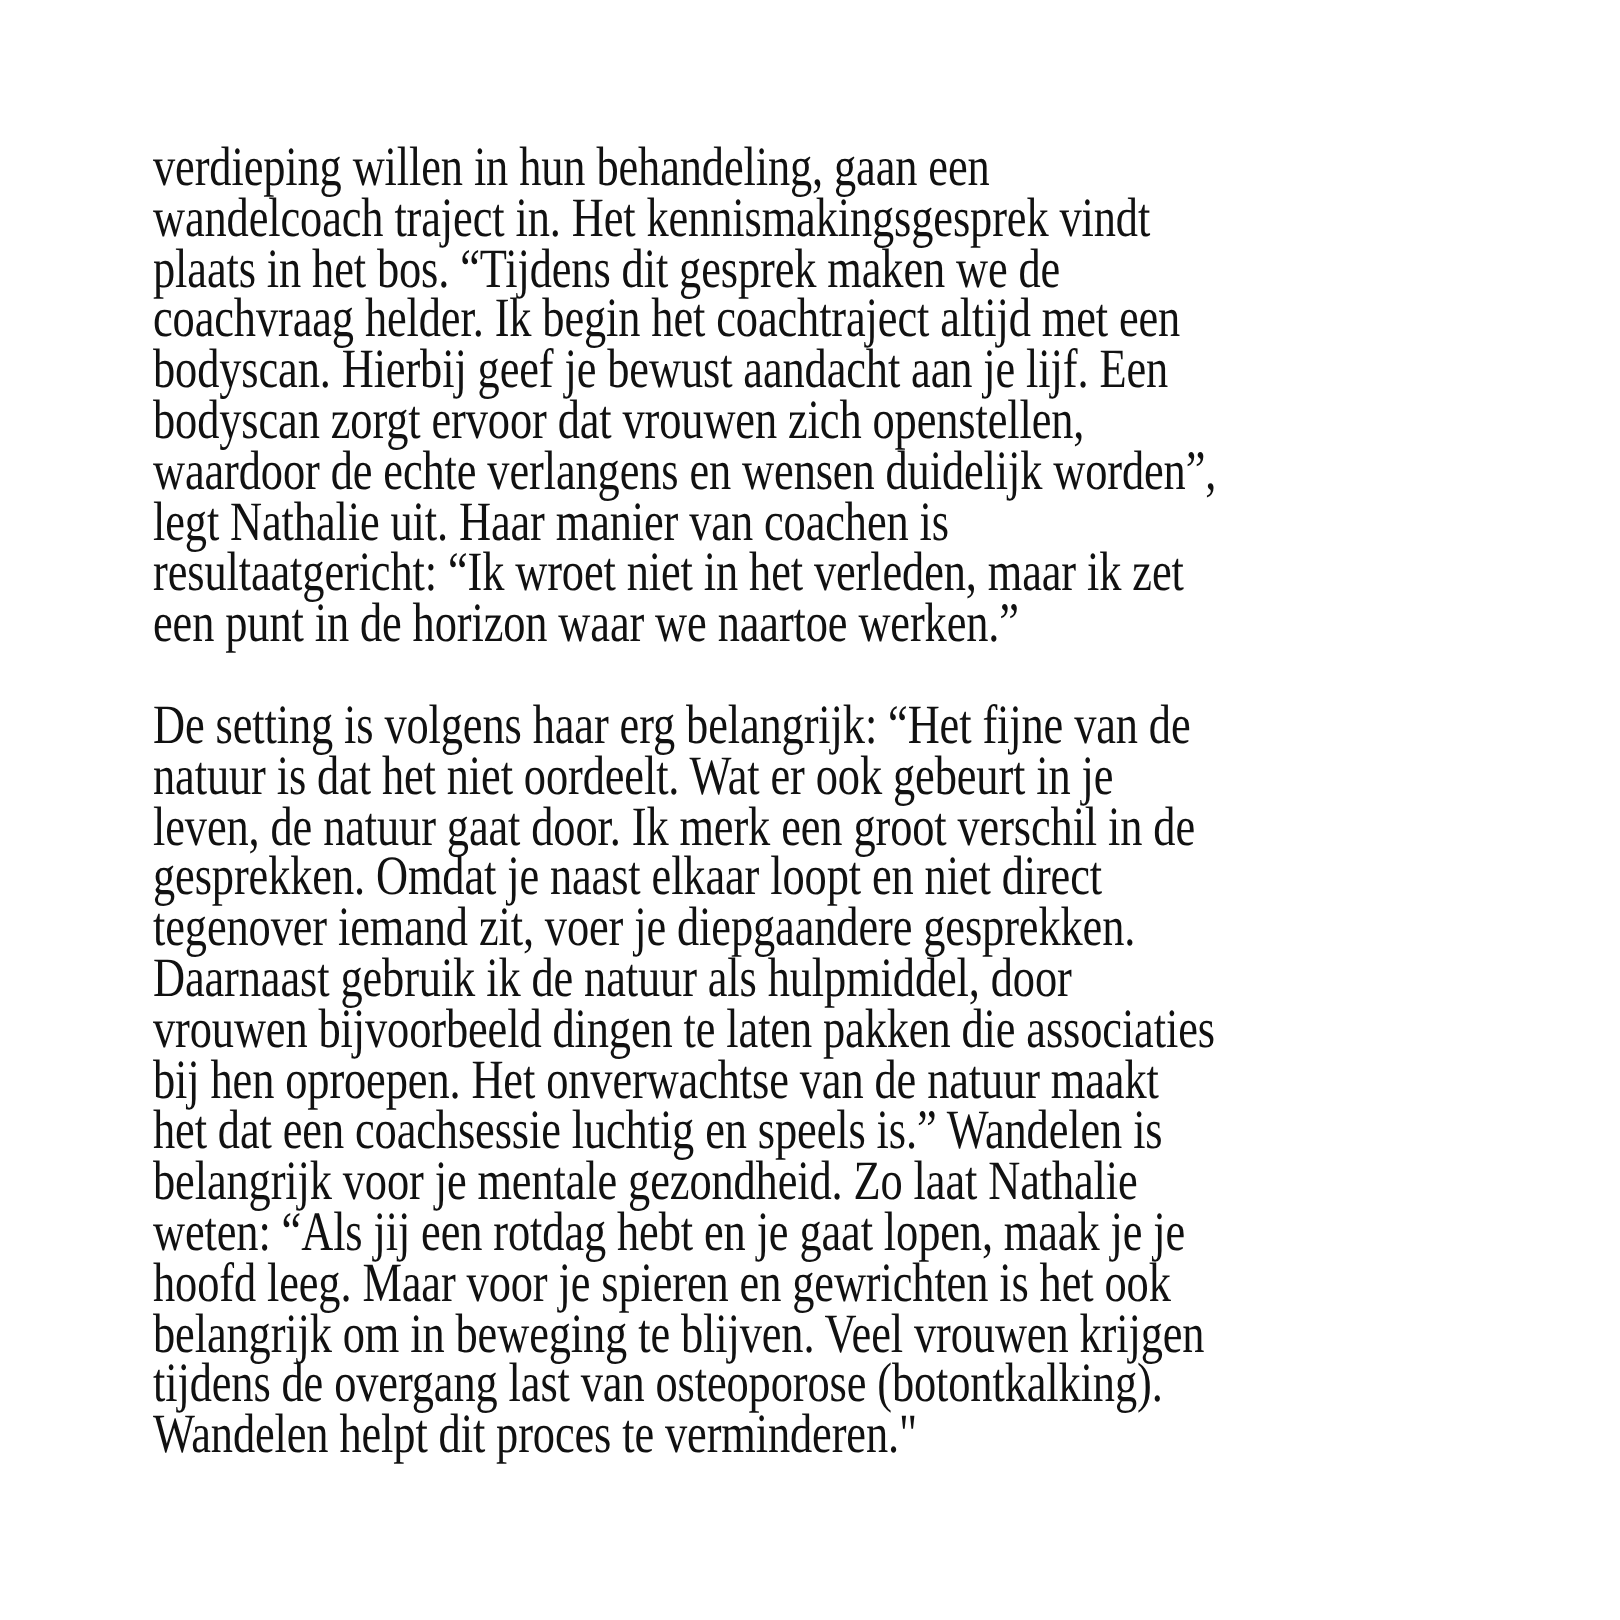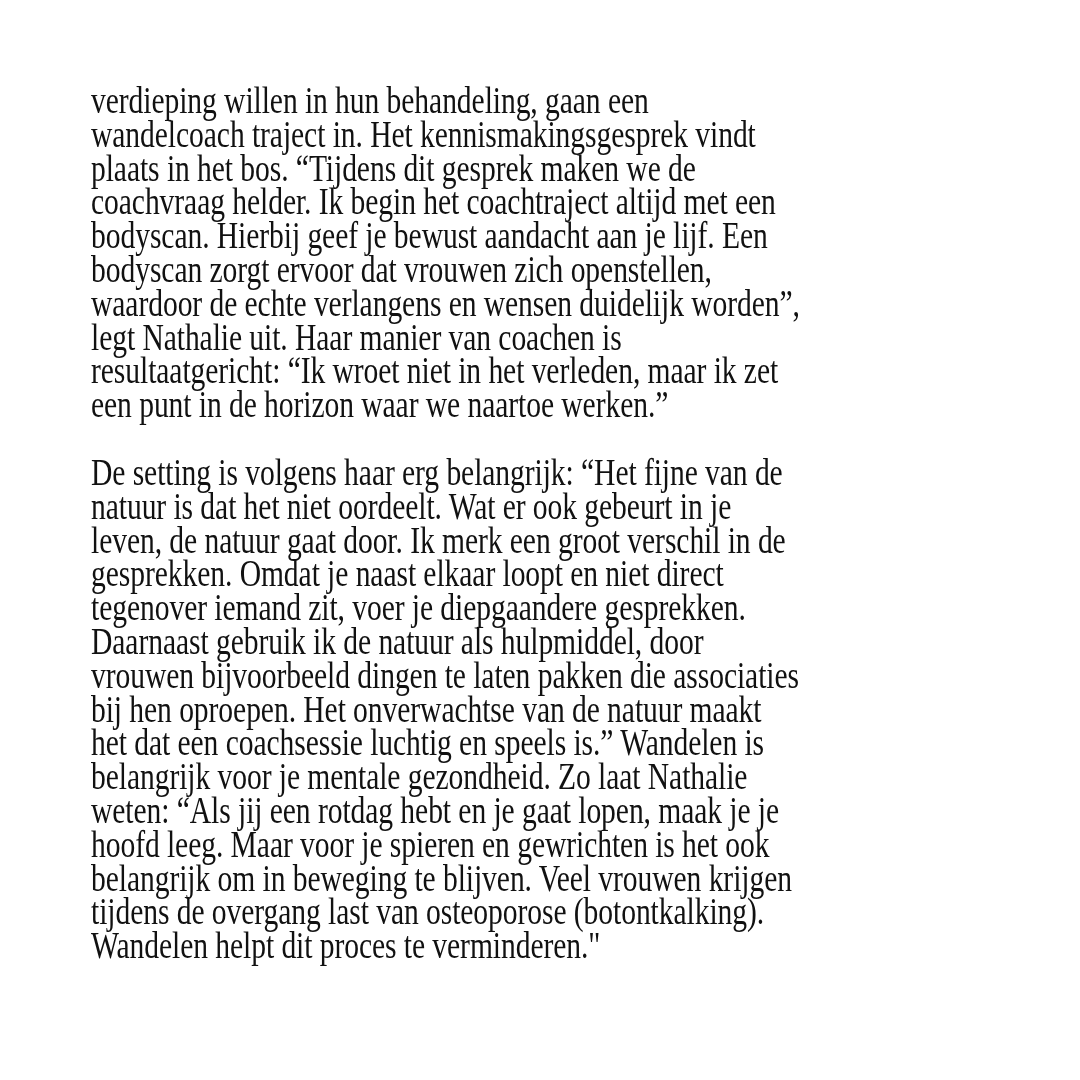--- a/index.html
+++ b/index.html
@@ -1,18 +1,18 @@
 <!DOCTYPE html>
 <html><head>
   <meta charset="utf-8">
   <style>
     html, body { margin: 0; padding: 0; background: #ffffff; }
     body { width: 1080px; height: 1080px; position: relative; overflow: hidden; }
     .page { position: absolute; left: 90px; top: 83px; width: 980px; }
-    .para { margin: 1px; }
+    .para { margin: 12px; }
     .para + .para { margin-top: 34px; }
     .line {
       display: block;
       font-family: "Liberation Serif", "DejaVu Serif", serif;
       font-size: 37px;
       line-height: 33.8px;
       color: #111111;
       white-space: nowrap;
       transform: scaleX(0.80);
       transform-origin: left center;

